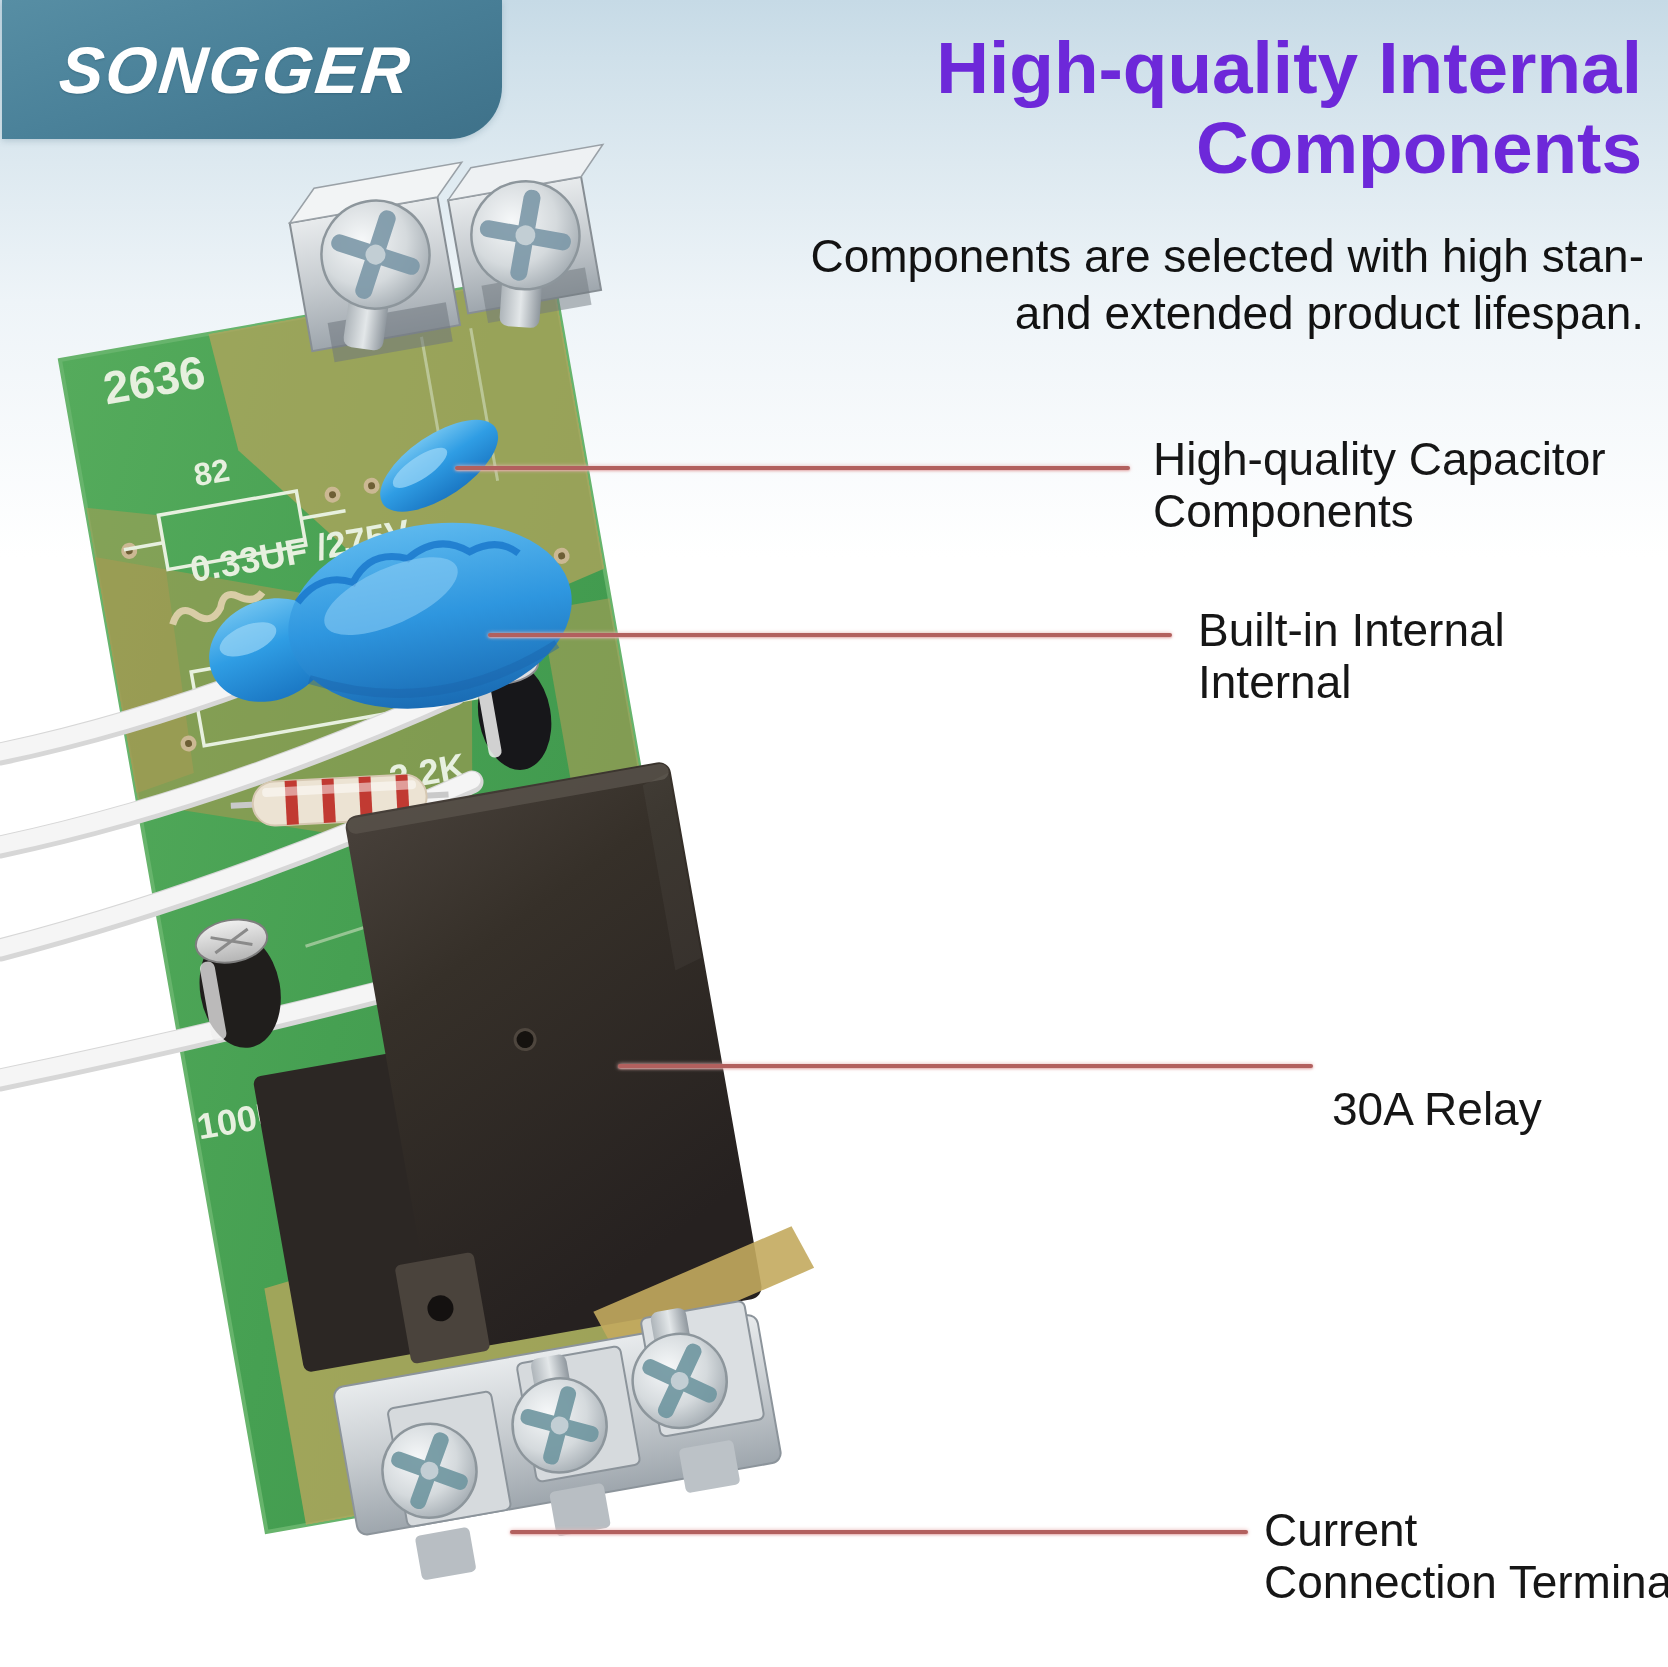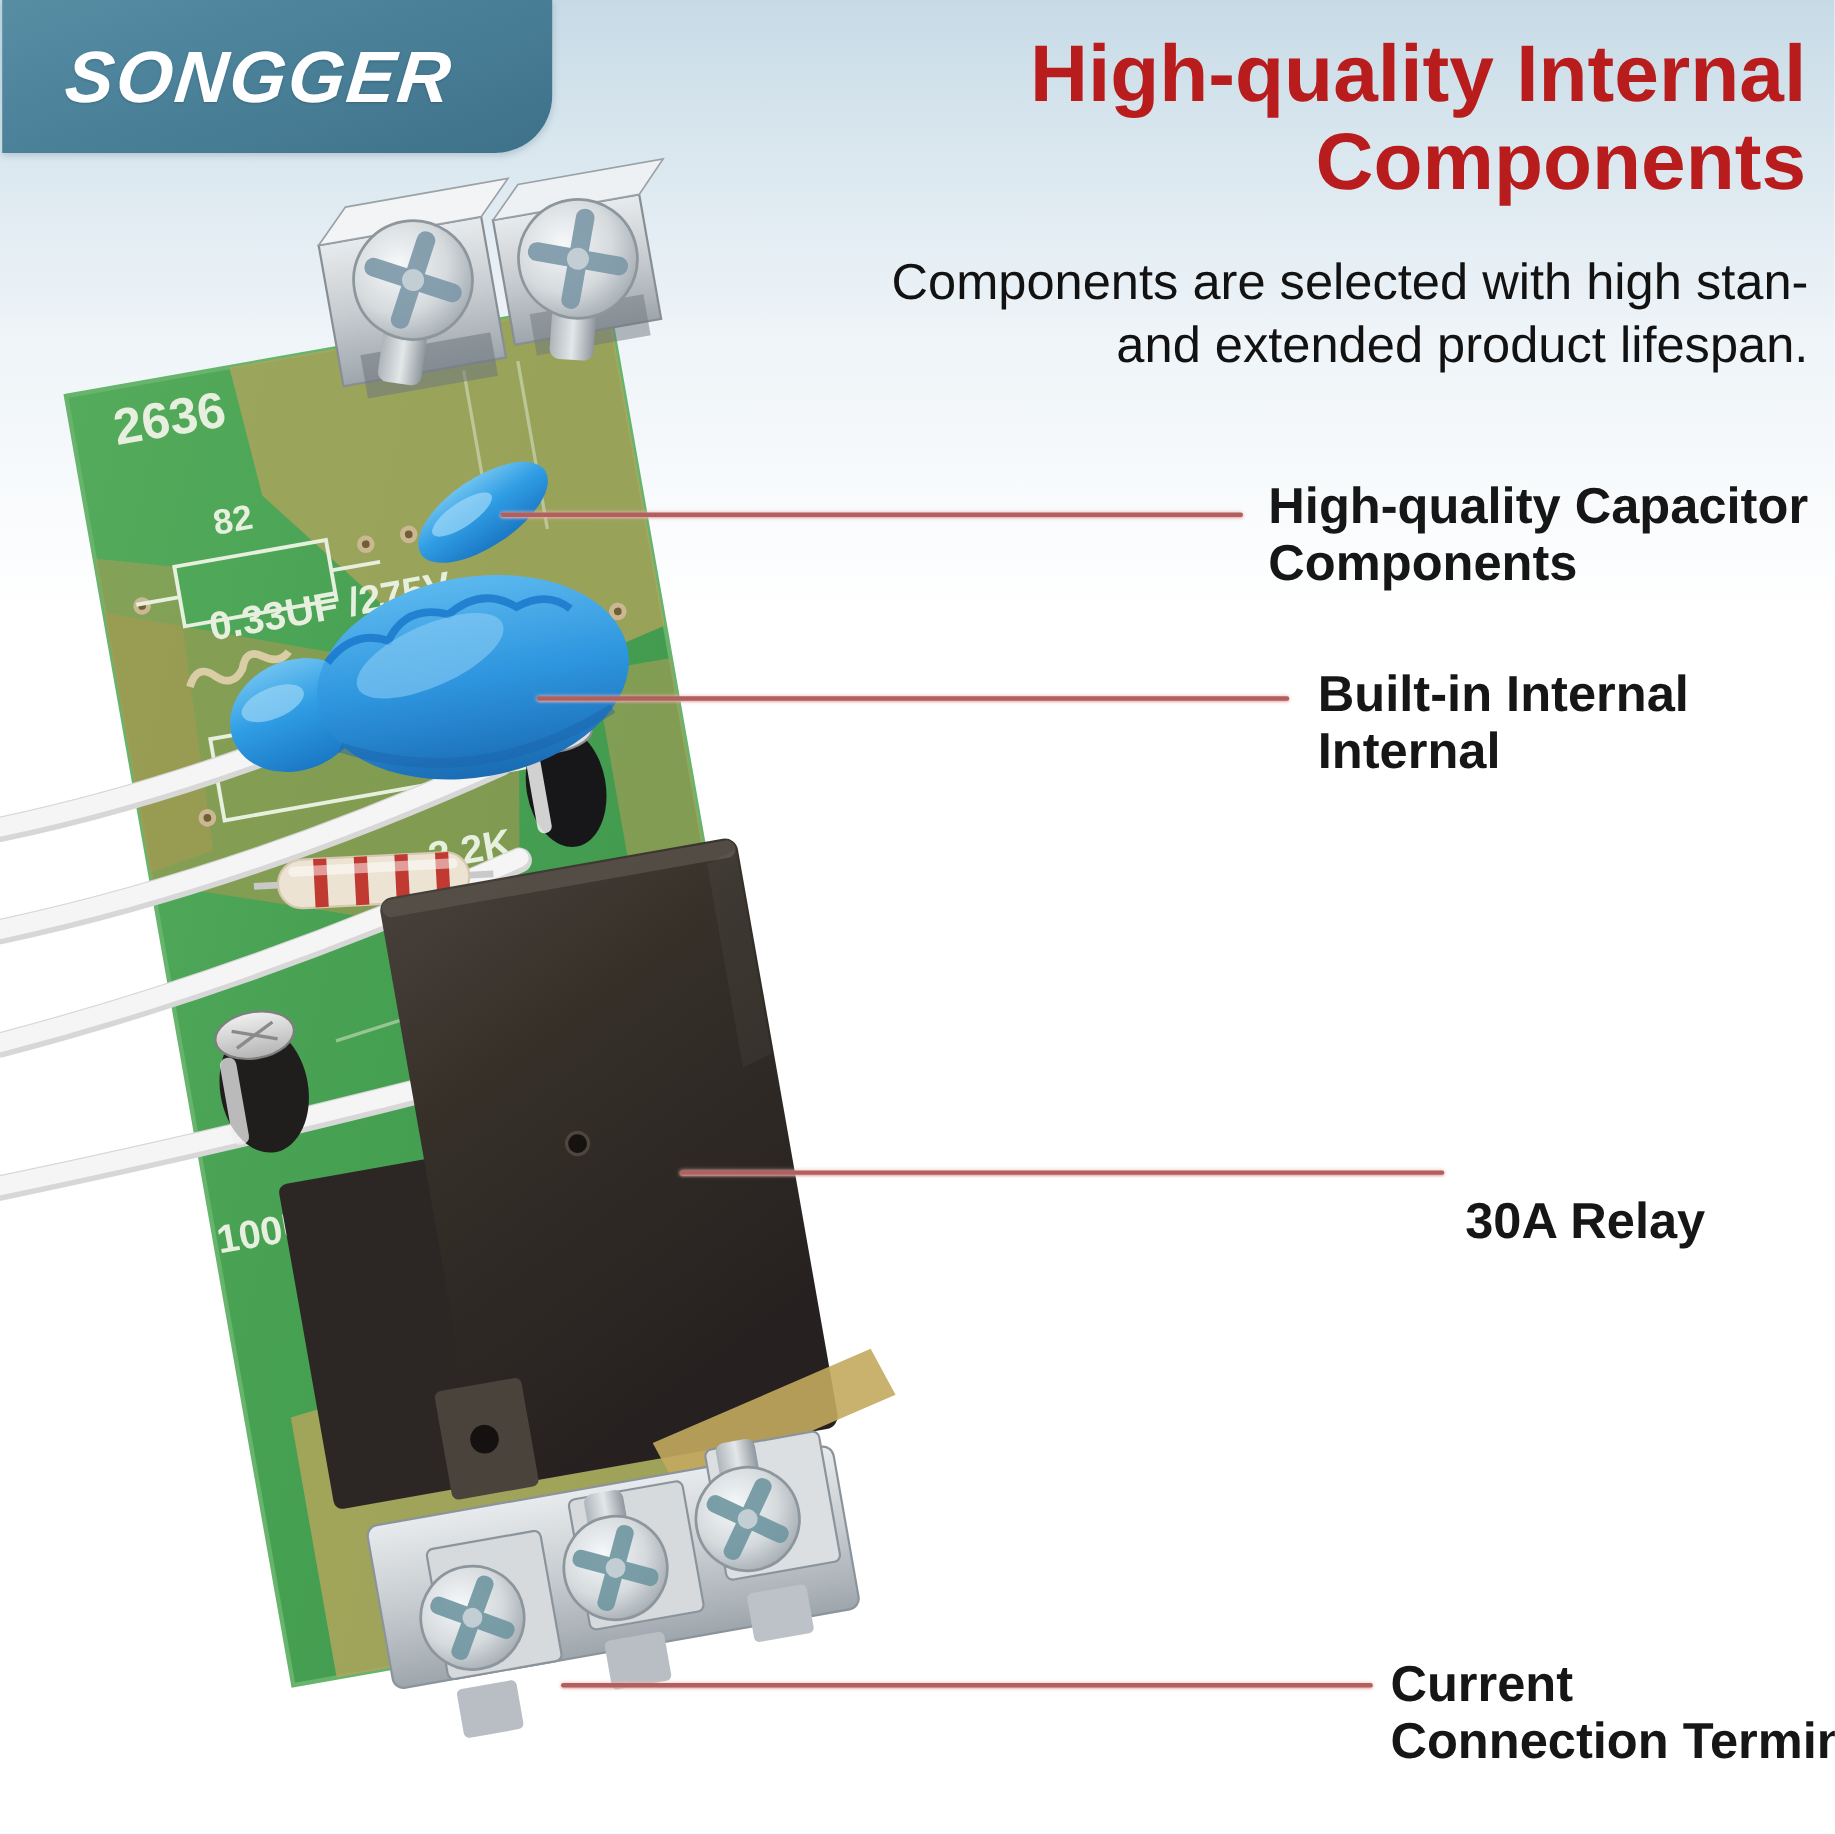--- a/index.html
+++ b/index.html
@@ -22,31 +22,31 @@
   }
   .brand-logo{
     padding-left:58px;color:#ffffff;
     font-size:66px;font-weight:bold;font-style:italic;
     letter-spacing:2px;transform:skewX(-6deg);
     text-shadow:0 1px 2px rgba(0,40,60,.25);
     white-space:nowrap;
   }
   .headline{
     position:absolute;right:26px;top:28px;width:900px;
-    text-align:right;color:#b91c1c;
+    text-align:right;color:#6d28d9;
     font-size:73px;font-weight:bold;line-height:80px;letter-spacing:0px;
   }
   .description{
     position:absolute;right:24px;top:228px;width:880px;
     text-align:right;color:#121212;
     font-size:46px;font-weight:400;line-height:57px;
   }
   .callout{
     position:absolute;color:#161616;
-    font-size:46px;line-height:52px;font-weight:700;
+    font-size:46px;line-height:52px;font-weight:400;
     white-space:nowrap;
   }
   .callout-capacitor{left:1153px;top:433px;}
   .callout-battery{left:1198px;top:604px;}
   .callout-relay{left:1332px;top:1083px;}
   .callout-terminal{left:1264px;top:1504px;}
   .leader{
     position:absolute;height:4px;background:#b2605e;border-radius:2px;
     box-shadow:0 0 4px #e8b9b8, 0 1px 2px rgba(226,160,160,.8);
   }

